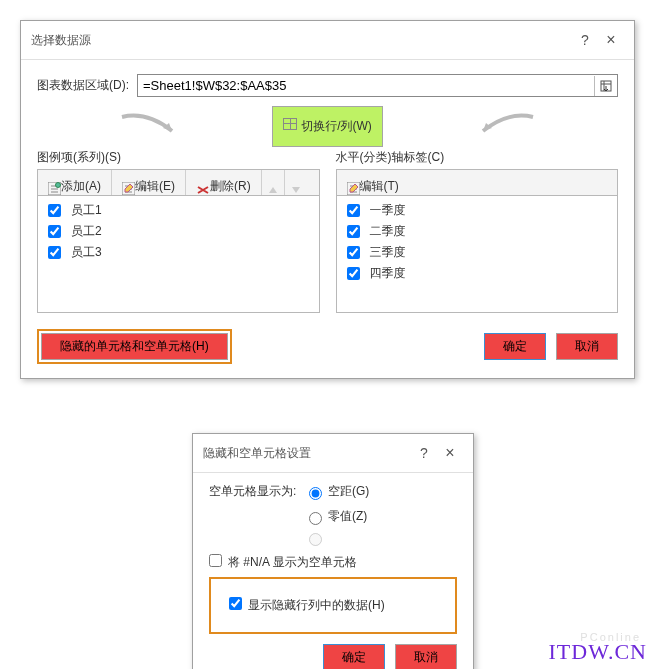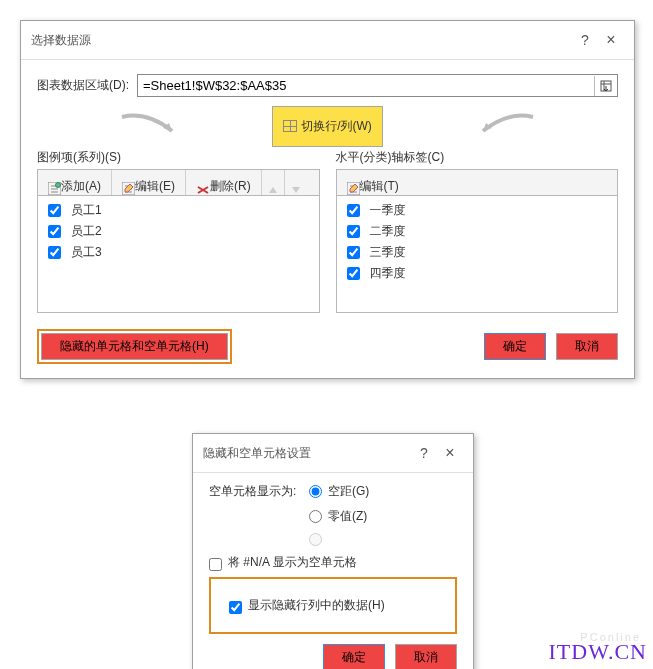--- a/index.html
+++ b/index.html
@@ -12,21 +12,21 @@
 .body1{padding:14px 16px 14px 16px}
 .row-range{display:flex;align-items:center;gap:8px;margin-bottom:14px}
 .row-range label{white-space:nowrap}
 .range-wrap{flex:1;display:flex;align-items:center;border:1px solid #888}
 .range-input{flex:1;border:none;padding:3px 5px;font-size:13px;font-family:Liberation Sans, sans-serif;outline:none}
 .range-btn{width:22px;height:20px;border-left:1px solid #bbb;display:flex;align-items:center;justify-content:center;cursor:pointer}
 .swap-row{display:flex;align-items:center;justify-content:center;margin-bottom:8px;position:relative;height:30px}
 .swap-arrow{position:absolute;top:2px;color:#999}
 .swap-arrow.left{left:80px}
 .swap-arrow.right{right:80px;transform:scaleX(-1)}
-.swap-btn{border:1px solid #a5a5a5;background:#fde047;padding:11px 10px;display:flex;align-items:center;gap:4px;cursor:pointer}
+.swap-btn{border:1px solid #a5a5a5;background:#bef264;padding:11px 10px;display:flex;gap:4px;cursor:pointer}
 .icon-grid{width:14px;height:12px;display:inline-block;background:linear-gradient(#888,#888) 0 0/100% 1px no-repeat,linear-gradient(#888,#888) 0 50%/100% 1px no-repeat,linear-gradient(#888,#888) 0 100%/100% 1px no-repeat,linear-gradient(#888,#888) 0 0/1px 100% no-repeat,linear-gradient(#888,#888) 50% 0/1px 100% no-repeat,linear-gradient(#888,#888) 100% 0/1px 100% no-repeat}
 .panels{display:flex;gap:16px}
 .panel{flex:1}
 .panel-title{margin-bottom:3px}
 .toolbar{display:flex;border:1px solid #b8b8b8;background:#f4f4f4;height:25px}
 .tbtn{display:flex;align-items:flex-end;padding:0 10px;border-right:1px solid #d0d0d0;cursor:pointer}
 .tbtn:last-child{border-right:none}
 .tbtn.arrow{padding:0 6px;color:#bbb}
 .tbtn.arrow svg{width:10px;height:10px}
 .ico-add{width:13px;height:13px}
@@ -38,23 +38,23 @@
 .footer{display:flex;align-items:center;margin-top:16px}
 .btn{border:1px solid #a5a5a5;background:#ef4444;padding:4px 18px;cursor:pointer;font-size:12px}
 .btn.primary{border:1.5px solid #3a8fd4}
 .footer .spacer{flex:1}
 .hl-orange{border:2px solid #e08a1e;padding:2px;display:inline-block}
 .d2{left:192px;top:433px;width:280px}
 .body2{padding:10px 16px 14px 16px}
 .frow{display:flex;align-items:center;margin-bottom:8px}
 .frow .lab{width:100px;text-align:left}
 .frow.indent{margin-left:100px}
-.radio{display:flex;align-items:center;gap:6px}
+.radio{display:flex;align-items:flex-end;gap:6px}
 .radio input{margin:0}
-.ckrow{display:flex;align-items:flex-end;gap:6px;margin-bottom:6px}
+.ckrow{display:flex;align-items:flex-start;gap:6px;margin-bottom:6px}
 .ckrow input{margin:0}
 .dis{color:#aaa}
 .foot2{display:flex;justify-content:flex-end;gap:10px;margin-top:10px}
 .watermark{position:absolute;right:6px;bottom:4px;font-family:Georgia,serif;font-size:22px;color:#6d28d9;letter-spacing:1px}
 .faint{position:absolute;right:12px;bottom:26px;font-size:11px;color:#e0e0e0;letter-spacing:2px}
 </style>
 </head>
 <body>
 
 <div class="dialog d1">

